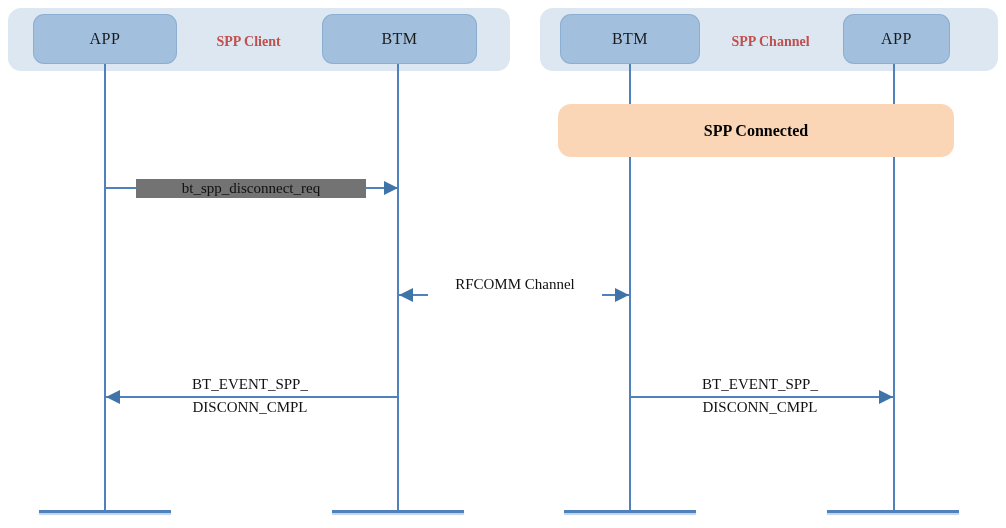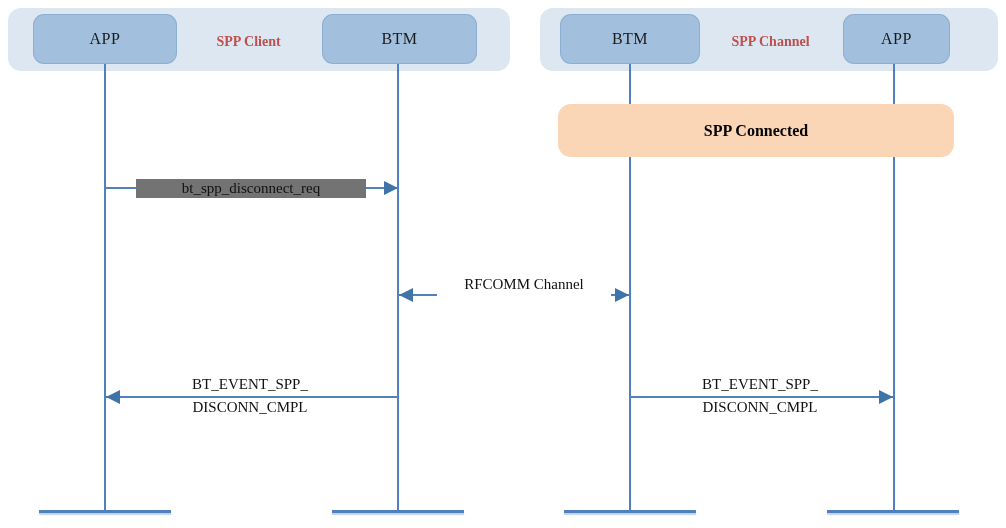--- a/index.html
+++ b/index.html
@@ -76,21 +76,21 @@
   #head-rfcomm-left{left:399px;top:288px;}
   #head-rfcomm-right{left:615px;top:288px;}
   #head-client-cmpl{left:106px;top:390px;}
   #head-server-cmpl{left:879px;top:390px;}
   
   .msg-label{
     position:absolute;z-index:5;color:#111111;font-size:15px;
     text-align:center;
   }
   #label-disconnect-req{left:136px;top:179px;width:230px;height:19px;line-height:19px;background:#737373;}
-  #label-rfcomm{left:437px;top:272px;width:174px;line-height:24px;background:#ffffff;}
+  #label-rfcomm{left:428px;top:272px;width:174px;line-height:24px;background:#ffffff;}
   #label-client-cmpl{left:150px;top:373px;width:200px;line-height:23px;background:transparent;}
   #label-server-cmpl{left:660px;top:373px;width:200px;line-height:23px;background:transparent;}
 </style>
 </head>
 <body>
 
 <div class="canvas">
 
   <div class="panel" id="panel-client"></div>
   <div class="panel" id="panel-server"></div>

